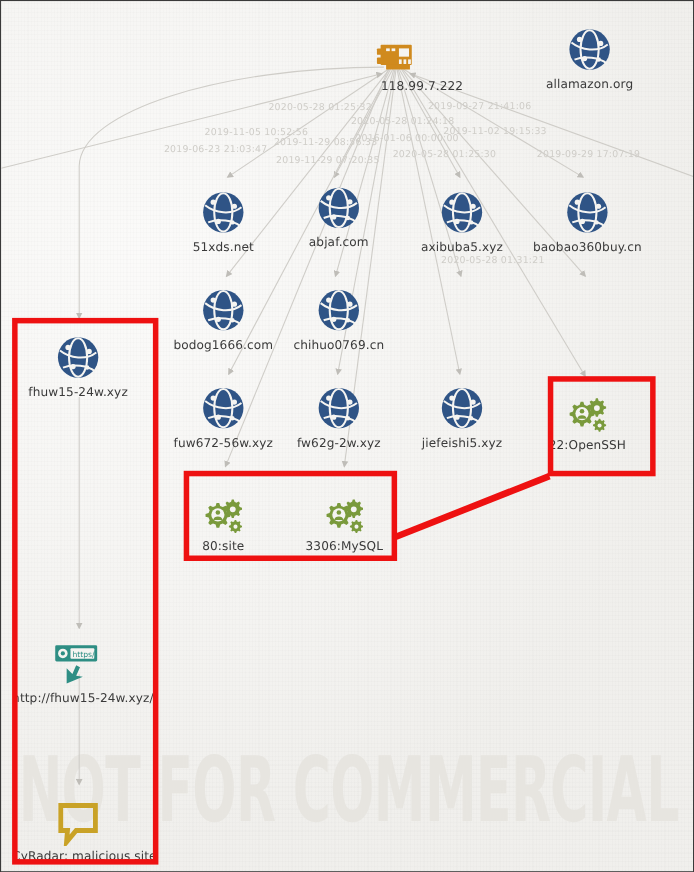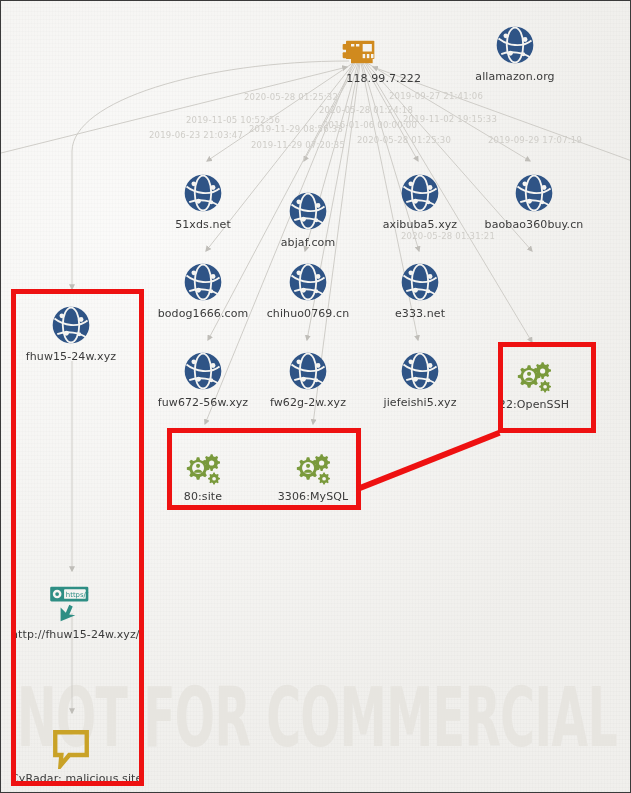--- a/index.html
+++ b/index.html
@@ -151,21 +151,21 @@
         <rect x="18" y="18" width="4" height="3" fill="#f5f4f1"></rect>
         <rect x="26" y="30" width="3" height="5" fill="#f5f4f1"></rect>
         <rect x="31" y="30" width="3" height="5" fill="#f5f4f1"></rect>
         <rect x="36" y="30" width="3" height="5" fill="#f5f4f1"></rect>
         <rect x="12" y="36" width="26" height="5" fill="#d08a1e"></rect>
       </svg>
     </div>
     <div class="lbl">118.99.7.222</div>
   </div>
 
-  <div class="node" style="left:514px;top:20px;">
+  <div class="node" style="left:535px;top:20px;">
     <div class="glyph">
       <svg width="44" height="44" viewBox="0 0 48 48">
           <circle cx="24" cy="24" r="20" fill="#2f5486"></circle>
           <g fill="none" stroke="#f5f4f1" stroke-width="2">
             <ellipse cx="24" cy="24" rx="9" ry="19"></ellipse>
             <path d="M6 17 C16 25 32 27 42 19"></path>
             <path d="M9 34 C19 30 34 32 41 38"></path>
           </g>
           <g fill="#f5f4f1">
             <circle cx="14" cy="14" r="2.6"></circle>
@@ -191,21 +191,21 @@
             <circle cx="14" cy="14" r="2.6"></circle>
             <circle cx="35" cy="18" r="2.6"></circle>
             <circle cx="19" cy="33" r="2.6"></circle>
             <circle cx="33" cy="34" r="2.2"></circle>
           </g>
         </svg>
     </div>
     <div class="lbl">51xds.net</div>
   </div>
 
-  <div class="node" style="left:307px;top:186px;">
+  <div class="node" style="left:307px;top:164px;">
     <div class="glyph">
       <svg width="44" height="44" viewBox="0 0 48 48">
           <circle cx="24" cy="24" r="20" fill="#2f5486"></circle>
           <g fill="none" stroke="#f5f4f1" stroke-width="2">
             <ellipse cx="24" cy="24" rx="9" ry="19"></ellipse>
             <path d="M6 17 C16 25 32 27 42 19"></path>
             <path d="M9 34 C19 30 34 32 41 38"></path>
           </g>
           <g fill="#f5f4f1">
             <circle cx="14" cy="14" r="2.6"></circle>
@@ -291,39 +291,20 @@
             <circle cx="14" cy="14" r="2.6"></circle>
             <circle cx="35" cy="18" r="2.6"></circle>
             <circle cx="19" cy="33" r="2.6"></circle>
             <circle cx="33" cy="34" r="2.2"></circle>
           </g>
         </svg>
     </div>
     <div class="lbl">chihuo0769.cn</div>
   </div>
 
-  <div class="node" style="left:419px;top:257px;">
-    <div class="glyph">
-      <svg width="44" height="44" viewBox="0 0 48 48">
-          <circle cx="24" cy="24" r="20" fill="#2f5486"></circle>
-          <g fill="none" stroke="#f5f4f1" stroke-width="2">
-            <ellipse cx="24" cy="24" rx="9" ry="19"></ellipse>
-            <path d="M6 17 C16 25 32 27 42 19"></path>
-            <path d="M9 34 C19 30 34 32 41 38"></path>
-          </g>
-          <g fill="#f5f4f1">
-            <circle cx="14" cy="14" r="2.6"></circle>
-            <circle cx="35" cy="18" r="2.6"></circle>
-            <circle cx="19" cy="33" r="2.6"></circle>
-            <circle cx="33" cy="34" r="2.2"></circle>
-          </g>
-        </svg>
-    </div>
-    <div class="lbl">e333.net</div>
-  </div>
 
 
   <div class="node" style="left:202px;top:346px;">
     <div class="glyph">
       <svg width="44" height="44" viewBox="0 0 48 48">
           <circle cx="24" cy="24" r="20" fill="#2f5486"></circle>
           <g fill="none" stroke="#f5f4f1" stroke-width="2">
             <ellipse cx="24" cy="24" rx="9" ry="19"></ellipse>
             <path d="M6 17 C16 25 32 27 42 19"></path>
             <path d="M9 34 C19 30 34 32 41 38"></path>

